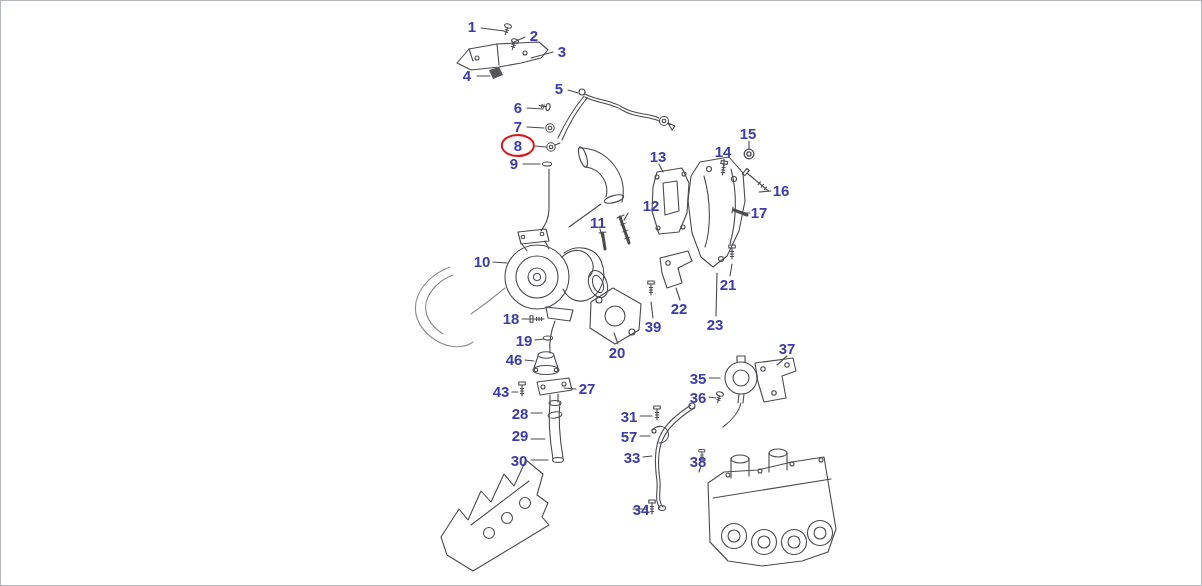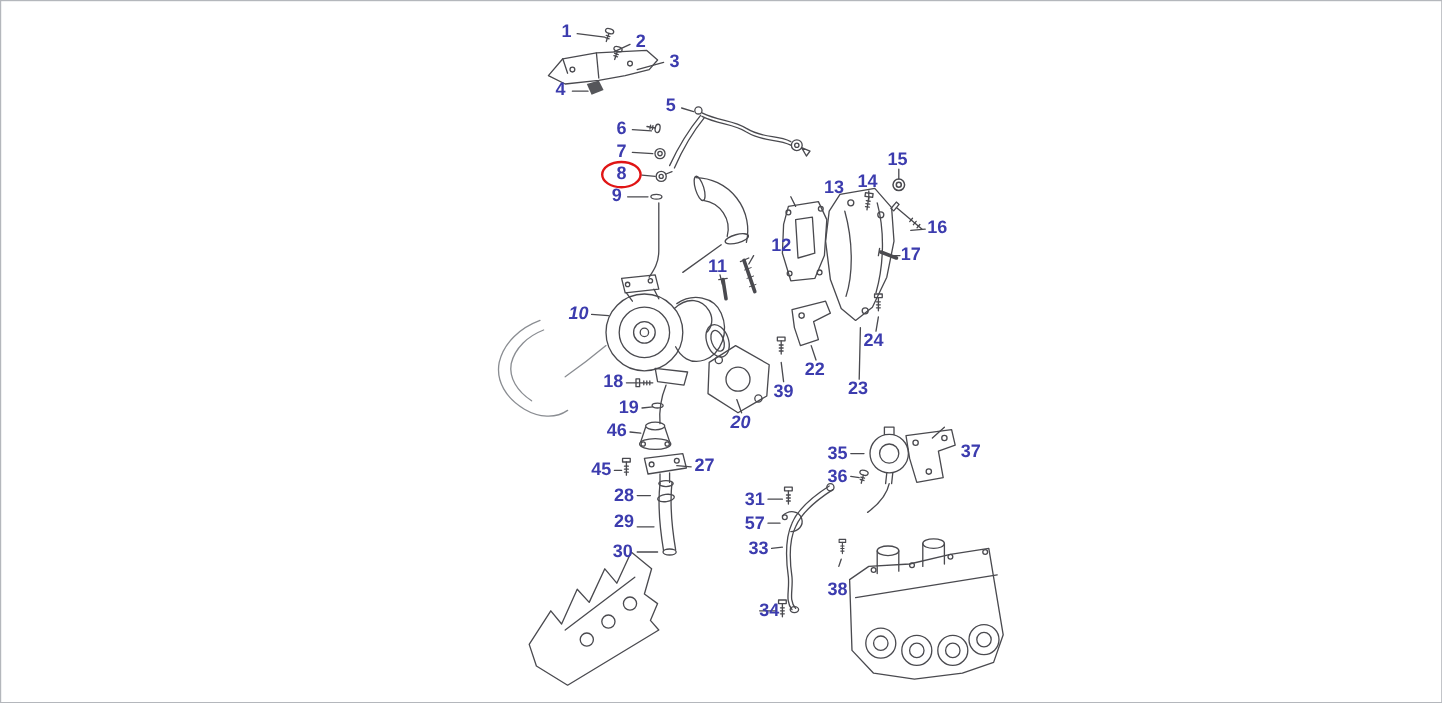--- a/index.html
+++ b/index.html
@@ -260,43 +260,43 @@
   <div class="callout-layer">
       <div class="callout" style="left: 471px; top: 25px;">1</div>
       <div class="callout" style="left: 533px; top: 34px;">2</div>
       <div class="callout" style="left: 561px; top: 50px;">3</div>
       <div class="callout" style="left: 466px; top: 74px;">4</div>
       <div class="callout" style="left: 558px; top: 87px;">5</div>
       <div class="callout" style="left: 517px; top: 106px;">6</div>
       <div class="callout" style="left: 517px; top: 125px;">7</div>
       <div class="callout highlighted" style="left: 517px; top: 144px;">8</div>
       <div class="callout" style="left: 513px; top: 162px;">9</div>
-      <div class="callout" style="left: 481px; top: 260px; font-style: italic;">10</div>
+      <div class="callout" style="left: 481px; top: 260px;">10</div>
       <div class="callout" style="left: 597px; top: 221px;">11</div>
       <div class="callout" style="left: 626px; top: 204px; margin-left: 24px;">12</div>
-      <div class="callout" style="left: 657px; top: 155px; margin-left: 37px;">13</div>
+      <div class="callout" style="left: 657px; top: 155px;">13</div>
       <div class="callout" style="left: 722px; top: 150px;">14</div>
       <div class="callout" style="left: 747px; top: 132px;">15</div>
       <div class="callout" style="left: 780px; top: 189px;">16</div>
       <div class="callout" style="left: 758px; top: 211px;">17</div>
       <div class="callout" style="left: 510px; top: 317px;">18</div>
       <div class="callout" style="left: 523px; top: 339px;">19</div>
-      <div class="callout" style="left: 616px; top: 351px; font-style: italic;">20</div>
+      <div class="callout" style="left: 616px; top: 351px;">20</div>
       <div class="callout" style="left: 652px; top: 325px;">39</div>
       <div class="callout" style="left: 678px; top: 307px;">22</div>
       <div class="callout" style="left: 714px; top: 323px;">23</div>
-      <div class="callout" style="left: 727px; top: 283px;">24</div>
+      <div class="callout" style="left: 727px; top: 283px;">21</div>
       <div class="callout" style="left: 513px; top: 358px;">46</div>
-      <div class="callout" style="left: 500px; top: 390px;">45</div>
+      <div class="callout" style="left: 500px; top: 390px;">43</div>
       <div class="callout" style="left: 586px; top: 387px;">27</div>
       <div class="callout" style="left: 519px; top: 412px;">28</div>
       <div class="callout" style="left: 519px; top: 434px;">29</div>
       <div class="callout" style="left: 518px; top: 459px;">30</div>
       <div class="callout" style="left: 628px; top: 415px; text-align: right;">31</div>
       <div class="callout" style="left: 628px; top: 435px;">57</div>
       <div class="callout" style="left: 631px; top: 456px;">33</div>
       <div class="callout" style="left: 621px; top: 508px; margin-left: 19px;">34</div>
       <div class="callout" style="left: 697px; top: 377px; text-align: right;">35</div>
       <div class="callout" style="left: 697px; top: 396px;">36</div>
-      <div class="callout" style="left: 808px; top: 347px; margin-top: 28px;">37</div>
-      <div class="callout" style="left: 697px; top: 490px;">38</div>
+      <div class="callout" style="left: 786px; top: 347px;">37</div>
+      <div class="callout" style="left: 697px; top: 460px;">38</div>
     </div>
 </div>
 
 </body></html>

